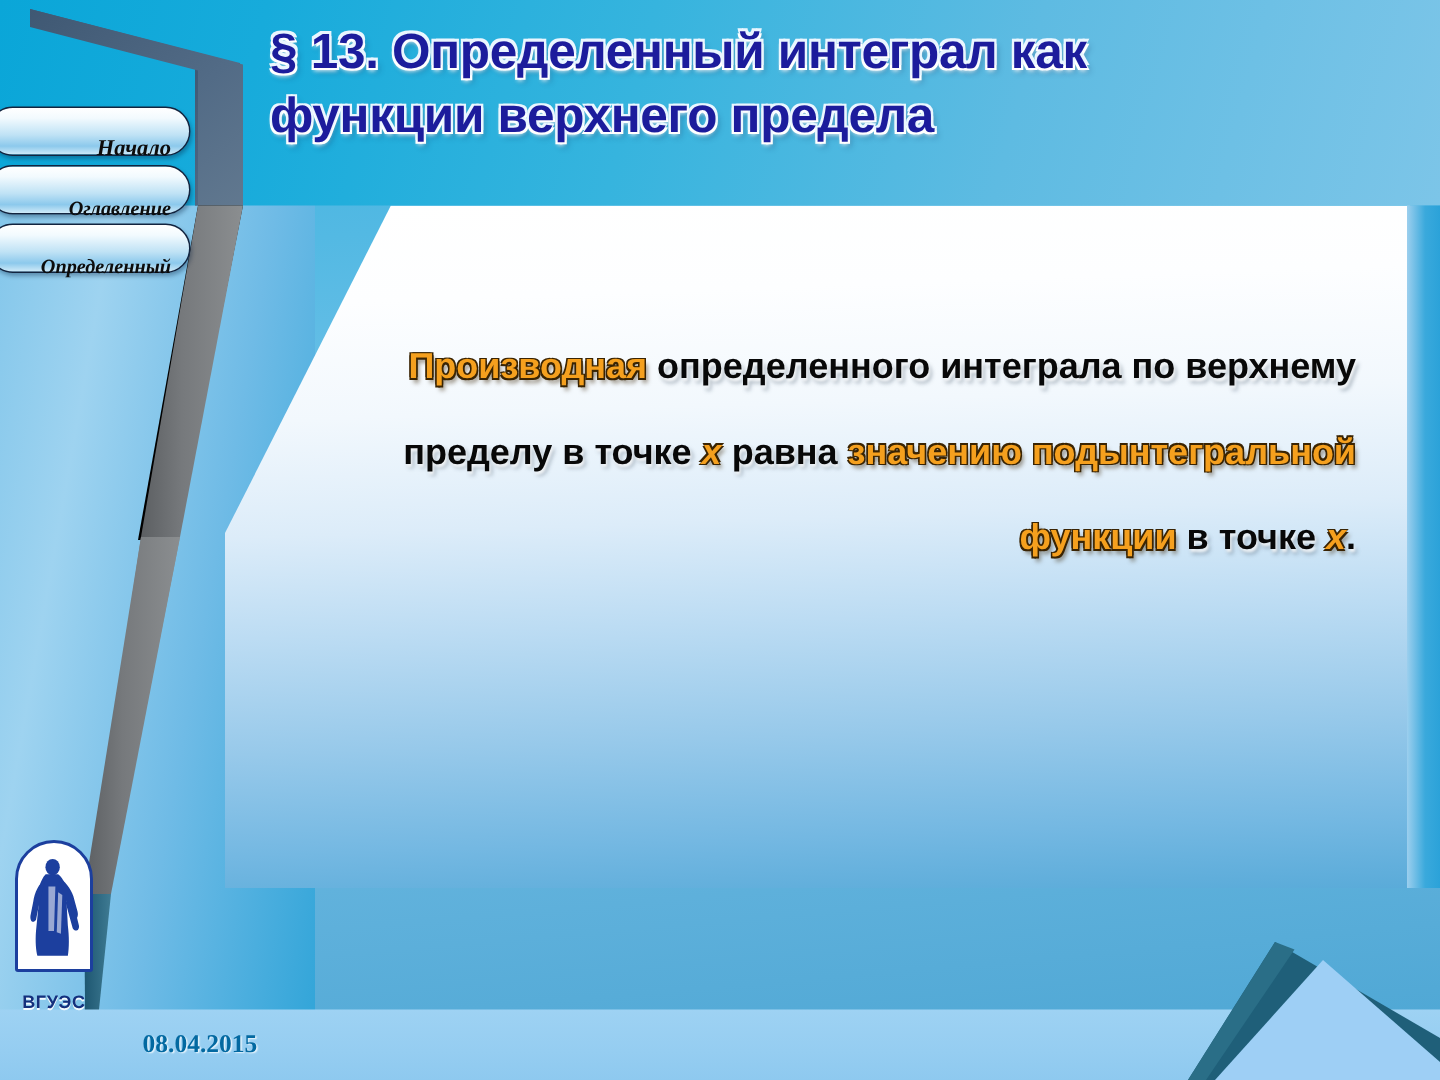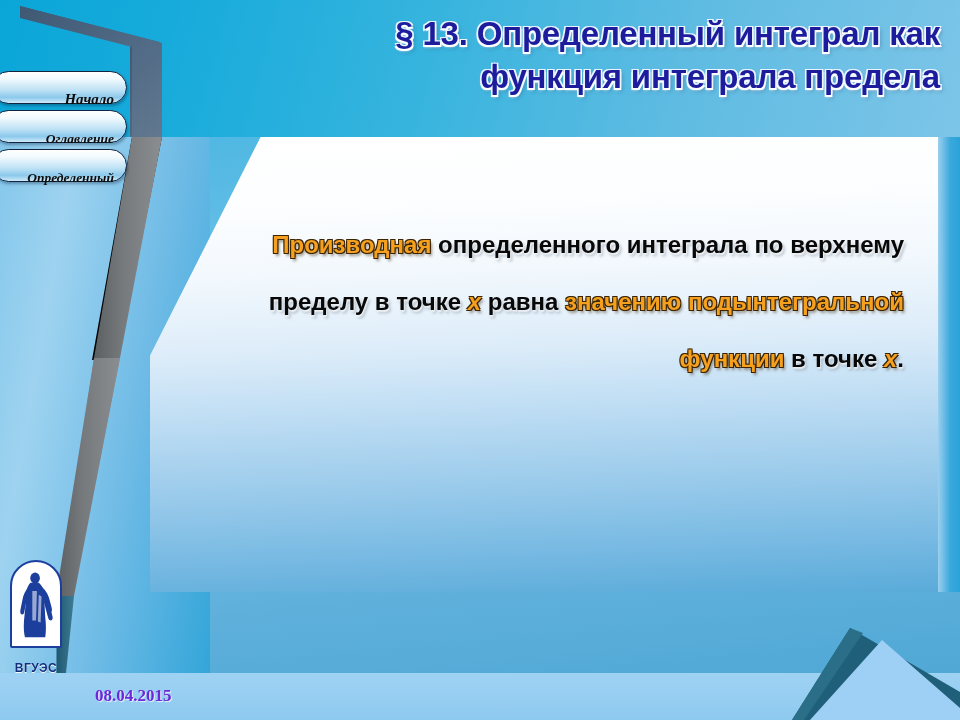--- a/index.html
+++ b/index.html
@@ -53,21 +53,21 @@
   }
 
   
   .corner-shadow{
     position:absolute;right:0;bottom:0;width:260px;height:140px;
   }
 
   
   .title{
     position:absolute;left:180px;top:12px;width:760px;
-    text-align:right;
+    text-align:left;
     font-family:"Liberation Sans", sans-serif;
     font-weight:bold;
     font-size:33px;
     line-height:43px;
     color:#1c1c9c;
     letter-spacing:-0.2px;
     text-shadow:
       -1.5px -1.5px 0 #eaf6ff,
        1.5px -1.5px 0 #eaf6ff,
       -1.5px  1.5px 0 #ffffff,
@@ -144,21 +144,21 @@
     font-family:"Liberation Sans", sans-serif;
     font-weight:bold;font-size:12px;color:#14307d;
     letter-spacing:.5px;
     text-shadow:0 1px 0 rgba(255,255,255,.9);
   }
 
   
   .date{
     position:absolute;left:95px;top:686px;
     font-family:"Liberation Serif", serif;
-    font-weight:bold;font-size:17px;color:#6d28d9;
+    font-weight:bold;font-size:17px;color:#0369a1;
     text-shadow:1px 1px 1px rgba(255,255,255,.8);
   }
   .pagenum{
     position:absolute;left:884px;top:676px;
     font-family:"Liberation Serif", serif;
     font-weight:bold;font-style:italic;font-size:30px;color:#0a0a0a;
     text-shadow:1px 1px 2px rgba(255,255,255,.9);
     margin-top:44px;
   }
 </style>
@@ -209,21 +209,21 @@
   <div class="footer-band"></div>
 
   <svg class="corner-shadow" viewBox="0 0 260 140" preserveAspectRatio="none">
     <polygon points="92,140 150,48 260,112 260,140" fill="#1f5f79"></polygon>
     <polygon points="110,140 182,60 260,128 260,140" fill="#9ecff5"></polygon>
     <polygon points="150,48 163,53 104,140 92,140" fill="#2a6e87"></polygon>
   </svg>
 
   <div class="title">
     <div>§ 13. Определенный интеграл как</div>
-    <div>функция интеграла предела</div>
+    <div>функции верхнего предела</div>
   </div>
 
   <div class="navbtns">
     <div class="navbtn">
       <span>Начало</span>
     </div>
     <div class="navbtn small">
       <span>Оглавление</span>
     </div>
     <div class="navbtn small">

